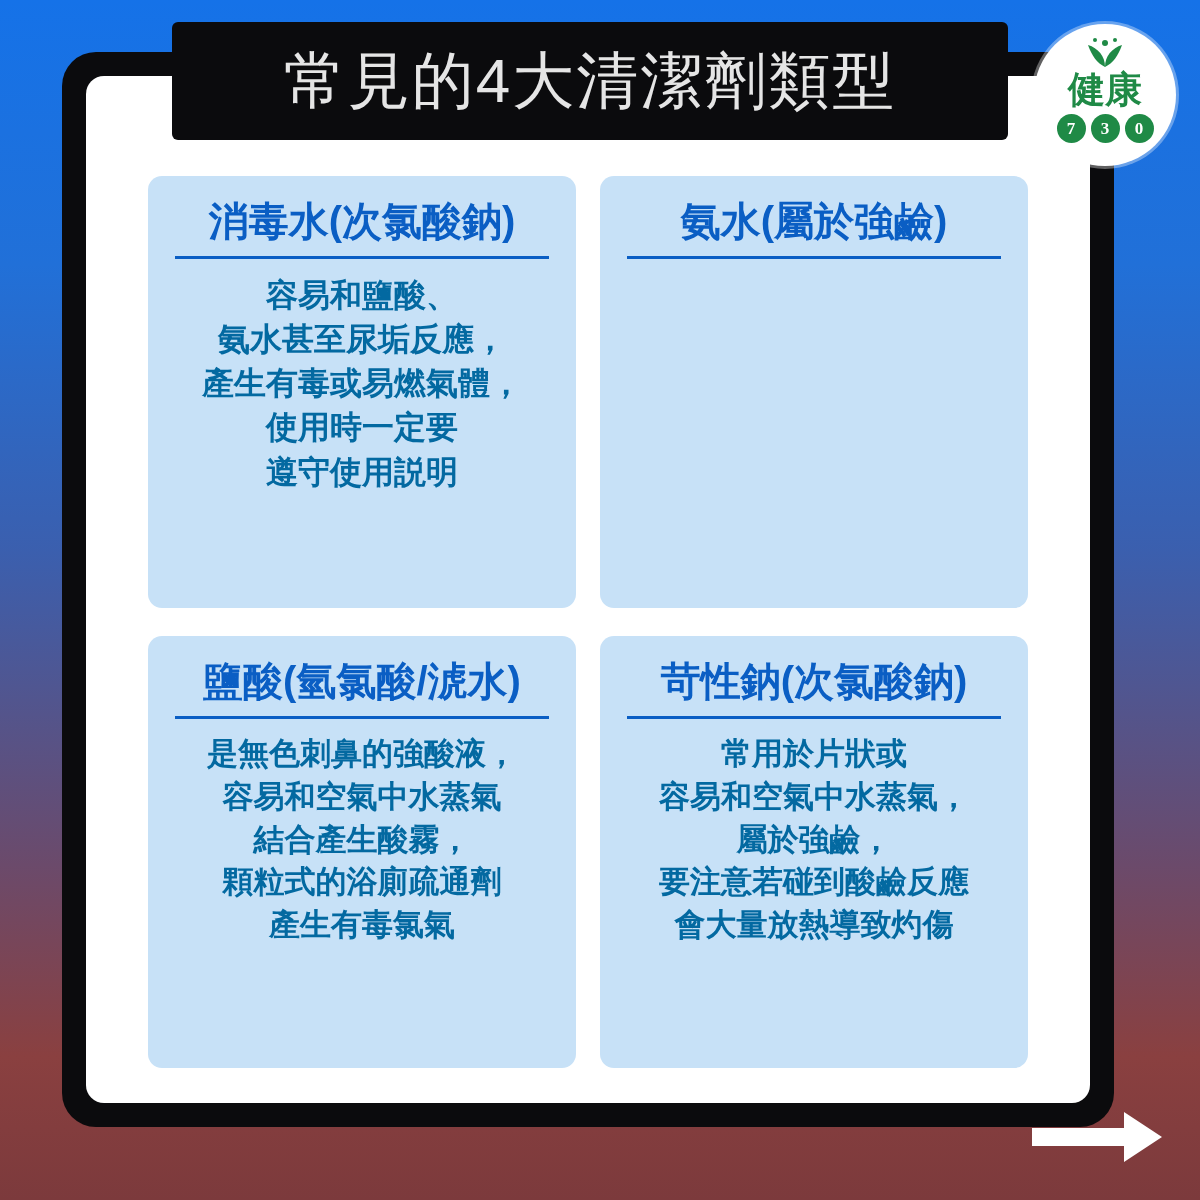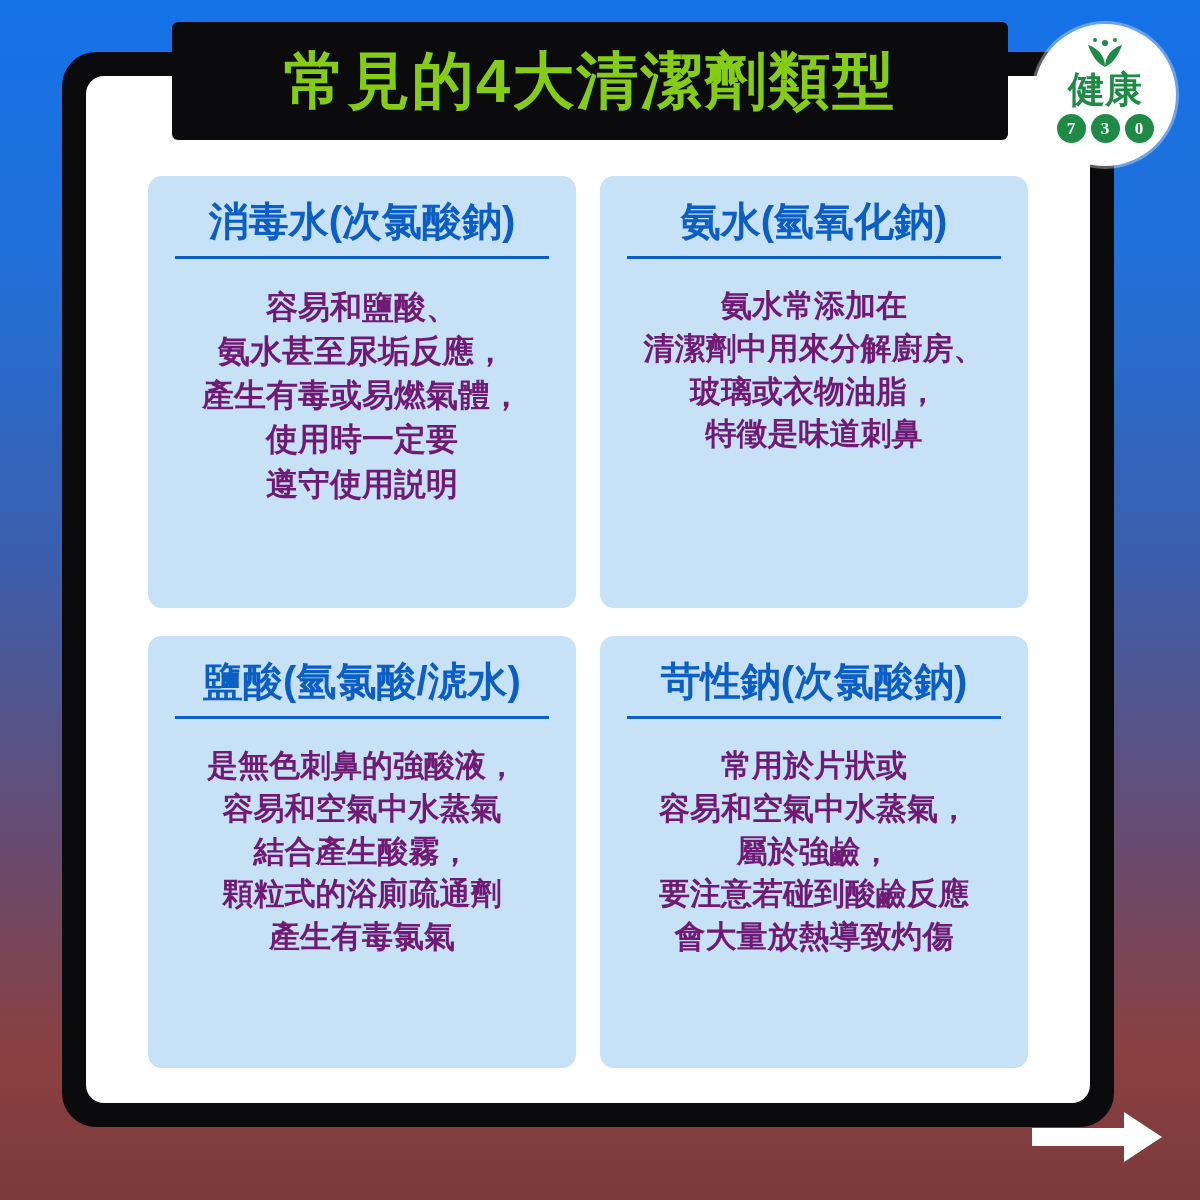--- a/index.html
+++ b/index.html
@@ -45,23 +45,23 @@
     top: 22px;
     width: 836px;
     height: 118px;
     background: #0b0b0d;
     border-radius: 6px;
     display: flex;
     align-items: center;
     justify-content: center;
   }
   .title-text {
-    color: #84cc16;
+    color: #e5e5e5;
     font-size: 62px;
-    font-weight: bold;
+    font-weight: normal;
     letter-spacing: 2px;
     line-height: 1;
     white-space: nowrap;
   }
   
   .logo {
     position: absolute;
     right: 24px;
     top: 24px;
     width: 142px;
@@ -138,22 +138,22 @@
     text-align: center;
     white-space: nowrap;
   }
   .card-rule {
     margin-top: 12px;
     width: 374px;
     height: 3px;
     background: #0a5ec4;
   }
   .card-body {
-    margin-top: 26px;
-    color: #701a75;
+    margin-top: 14px;
+    color: #0369a1;
     font-size: 32px;
     font-weight: bold;
     line-height: 1.38;
     text-align: center;
     white-space: pre-line;
   }
   .card-body.small {
     font-size: 31px;
   }
   
@@ -199,26 +199,22 @@
       <div class="card-title">消毒水(次氯酸鈉)</div>
       <div class="card-rule"></div>
       <div class="card-body">容易和鹽酸、
 氨水甚至尿垢反應，
 產生有毒或易燃氣體，
 使用時一定要
 遵守使用説明</div>
     </div>
 
     <div class="card">
-      <div class="card-title">氨水(氫氧化鈉)</div>
-      <div class="card-rule"></div>
-      <div class="card-body small">氨水常添加在
-清潔劑中用來分解廚房、
-玻璃或衣物油脂，
-特徵是味道刺鼻</div>
+      <div class="card-title">氨水(屬於強鹼)</div>
+      <div class="card-rule"></div>
     </div>
 
     <div class="card">
       <div class="card-title">鹽酸(氫氯酸/淲水)</div>
       <div class="card-rule"></div>
       <div class="card-body small">是無色刺鼻的強酸液，
 容易和空氣中水蒸氣
 結合產生酸霧，
 顆粒式的浴廁疏通劑
 產生有毒氯氣</div>

